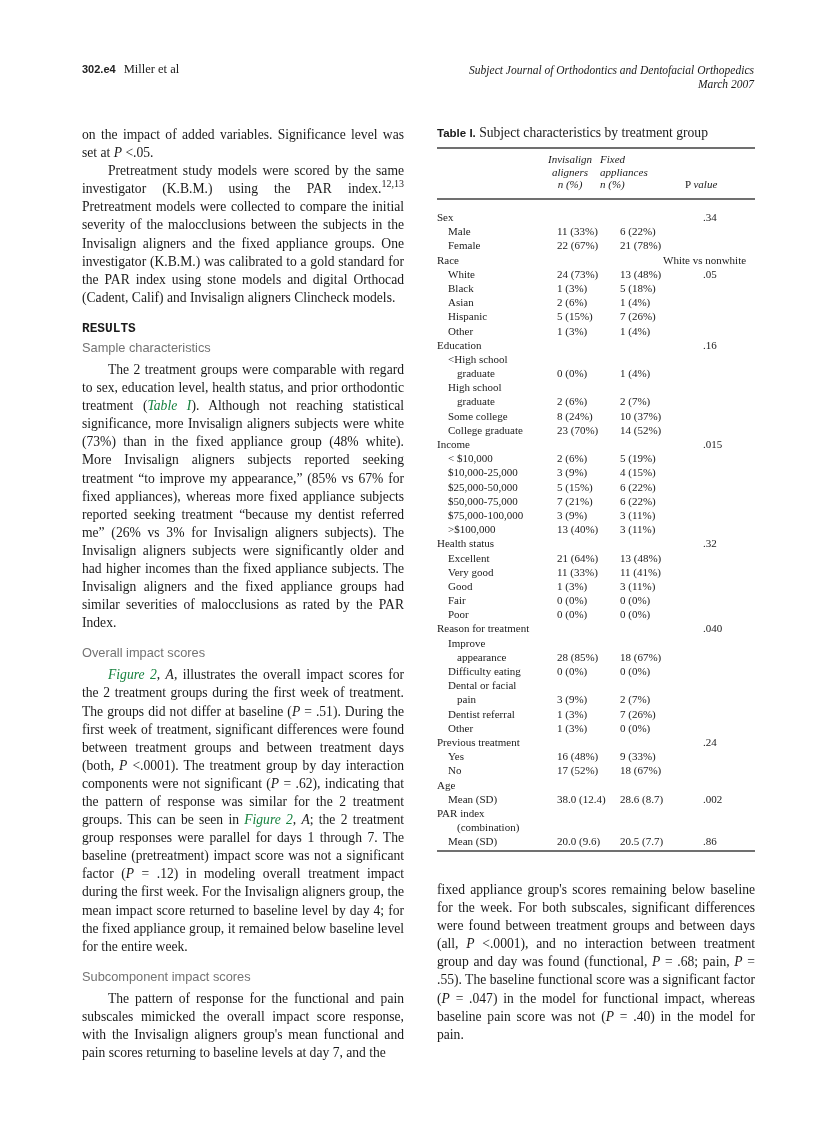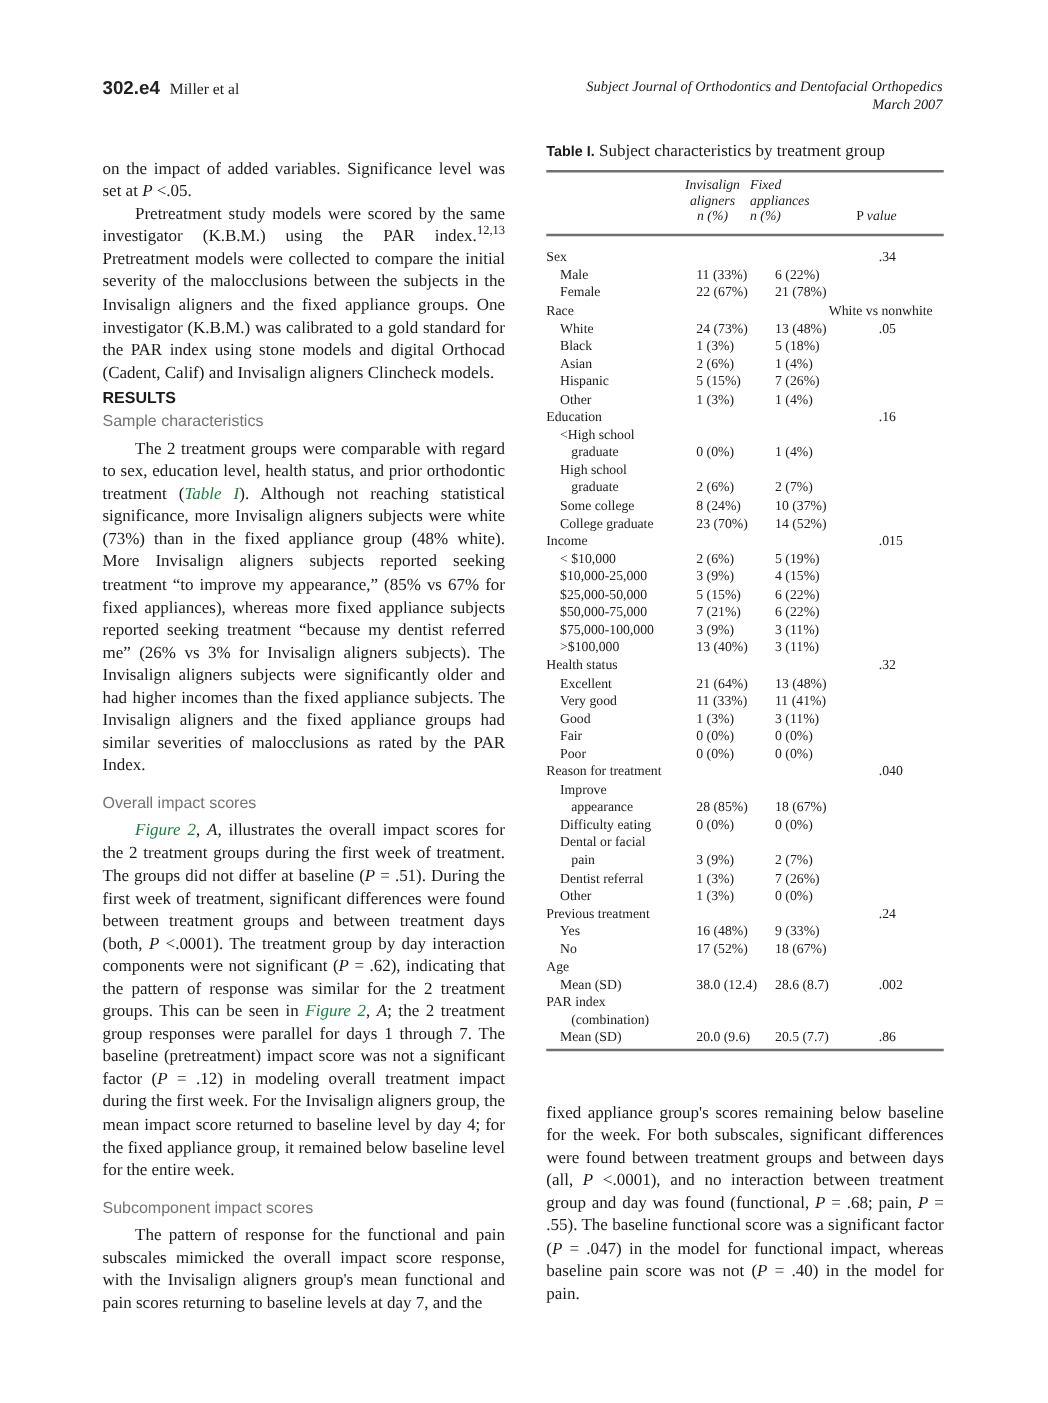--- a/index.html
+++ b/index.html
@@ -1,35 +1,35 @@
 <!DOCTYPE html>
 <html><head>
 <meta charset="utf-8">
 <style>
   html, body { margin: 0; padding: 0; background: #ffffff; }
   body { width: 838px; height: 1122px; position: relative; overflow: hidden; color: #1a1a1a; }
   .page { position: absolute; left: 0; top: 0; width: 838px; height: 1122px; }
   .hdr-left { position: absolute; left: 82px; top: 62px; font-family: "Liberation Sans", sans-serif; font-size: 12px; }
-  .hdr-left .pg { font-weight: bold; font-size: 15px; color: #222; }
+  .hdr-left .pg { font-weight: bold; font-size: 11px; color: #222; }
   .hdr-left .auth { font-family: "Liberation Serif", serif; font-size: 12.5px; margin-left: 8px; }
   .hdr-right { position: absolute; right: 84px; top: 63px; text-align: right; font-family: "Liberation Serif", serif; font-style: italic; font-size: 11.5px; line-height: 14px; }
   .col { position: absolute; font-family: "Liberation Serif", serif; font-size: 13.6px; line-height: 18.1px; text-align: justify; }
   .col-left { left: 82px; top: 126px; width: 322px; }
   .col-right-text { left: 437px; top: 881px; width: 318px; }
   .col p { margin: 0; }
   .col p.ind { text-indent: 26px; }
-  .h1 { font-family: Liberation Sans, sans-serif; font-weight: bold; font-size: 12.8px; margin-top: 2px; line-height: 17px; }
+  .h1 { font-family: Liberation Mono, monospace; font-weight: bold; font-size: 12.8px; margin-top: 13px; line-height: 17px; }
   .h2 { font-family: "Liberation Sans", sans-serif; font-size: 12.8px; line-height: 17px; margin-top: 2px; margin-bottom: 5px; color: #737373; }
   .h2.sp { margin-top: 12px; }
   .link { color: #15803d; font-style: italic; }
   sup { font-size: 10px; line-height: 0; }
   i { font-style: italic; }
 
   
-  .tbl { position: absolute; left: 437px; top: 112px; width: 318px; font-family: "Liberation Serif", serif; }
+  .tbl { position: absolute; left: 437px; top: 124px; width: 318px; font-family: "Liberation Serif", serif; }
   .tbl-caption { font-size: 13.6px; line-height: 18px; }
   .tbl-caption .lbl { font-family: "Liberation Sans", sans-serif; font-size: 11.5px; font-weight: bold; }
   .rule { height: 2px; background: #707070; }
   .rule.top { margin-top: 5px; }
   .thead { position: relative; height: 49px; font-size: 11px; line-height: 12.5px; font-style: italic; }
   .thead .c1 { position: absolute; left: 103px; top: 4px; width: 60px; text-align: center; }
   .thead .c2 { position: absolute; left: 163px; top: 4px; width: 60px; text-align: left; }
   .thead .c3 { position: absolute; left: 248px; top: 29px; font-style: normal; }
   .thead .c3 i { font-style: italic; }
   .tbody { margin-top: 10px; font-size: 11px; line-height: 14.2px; }

